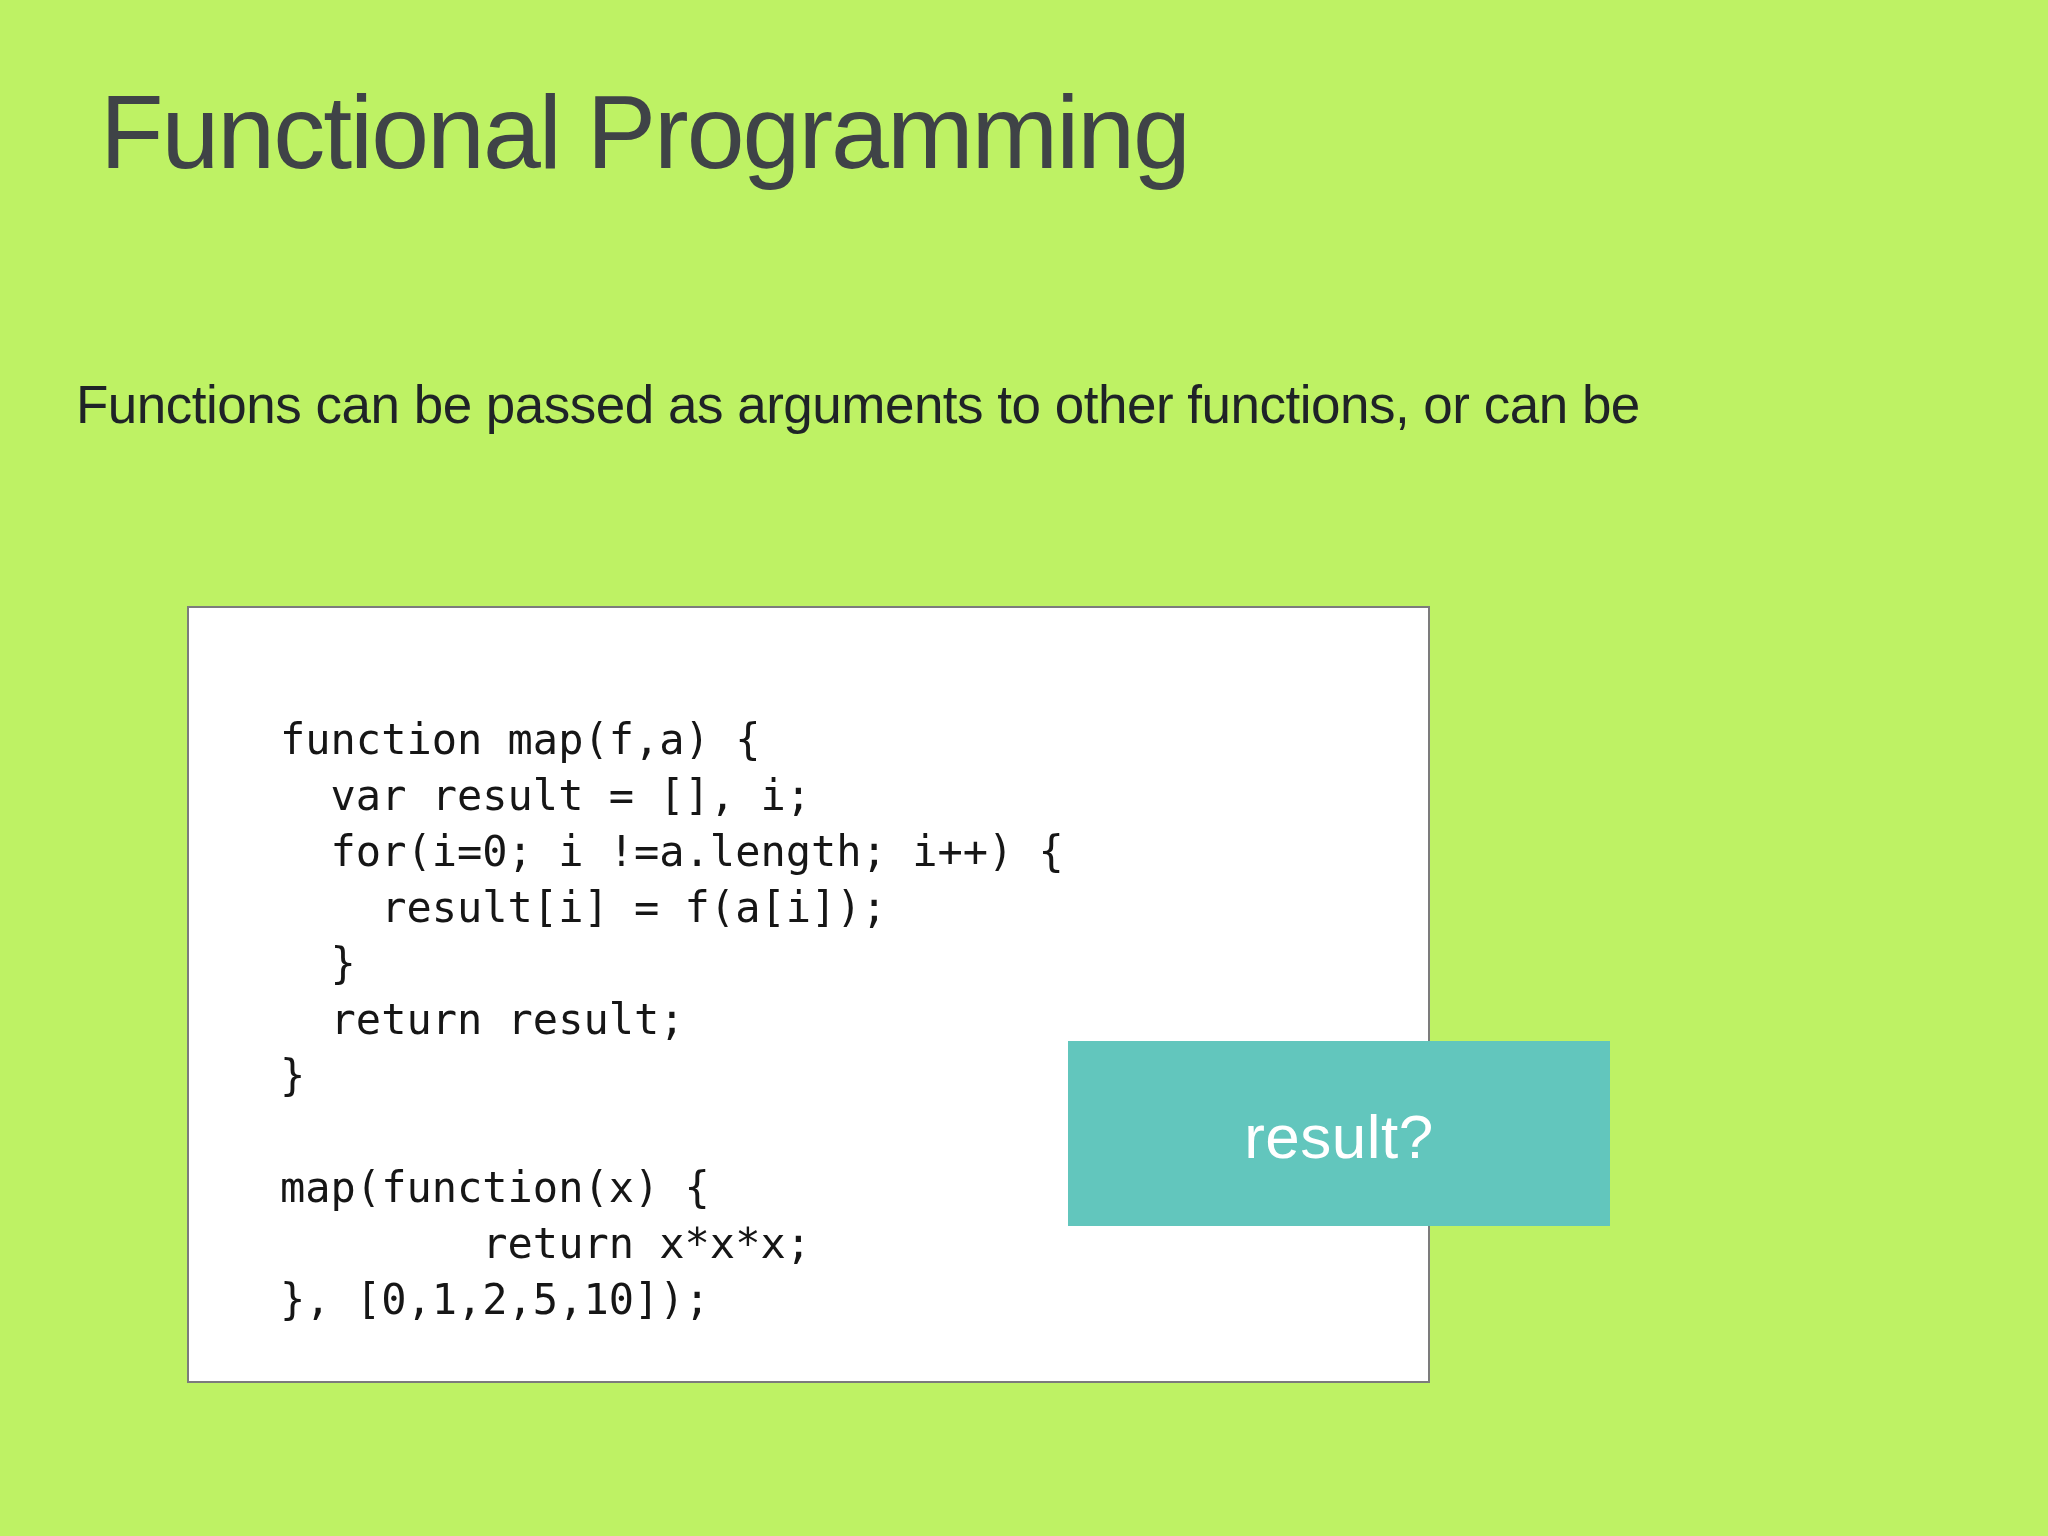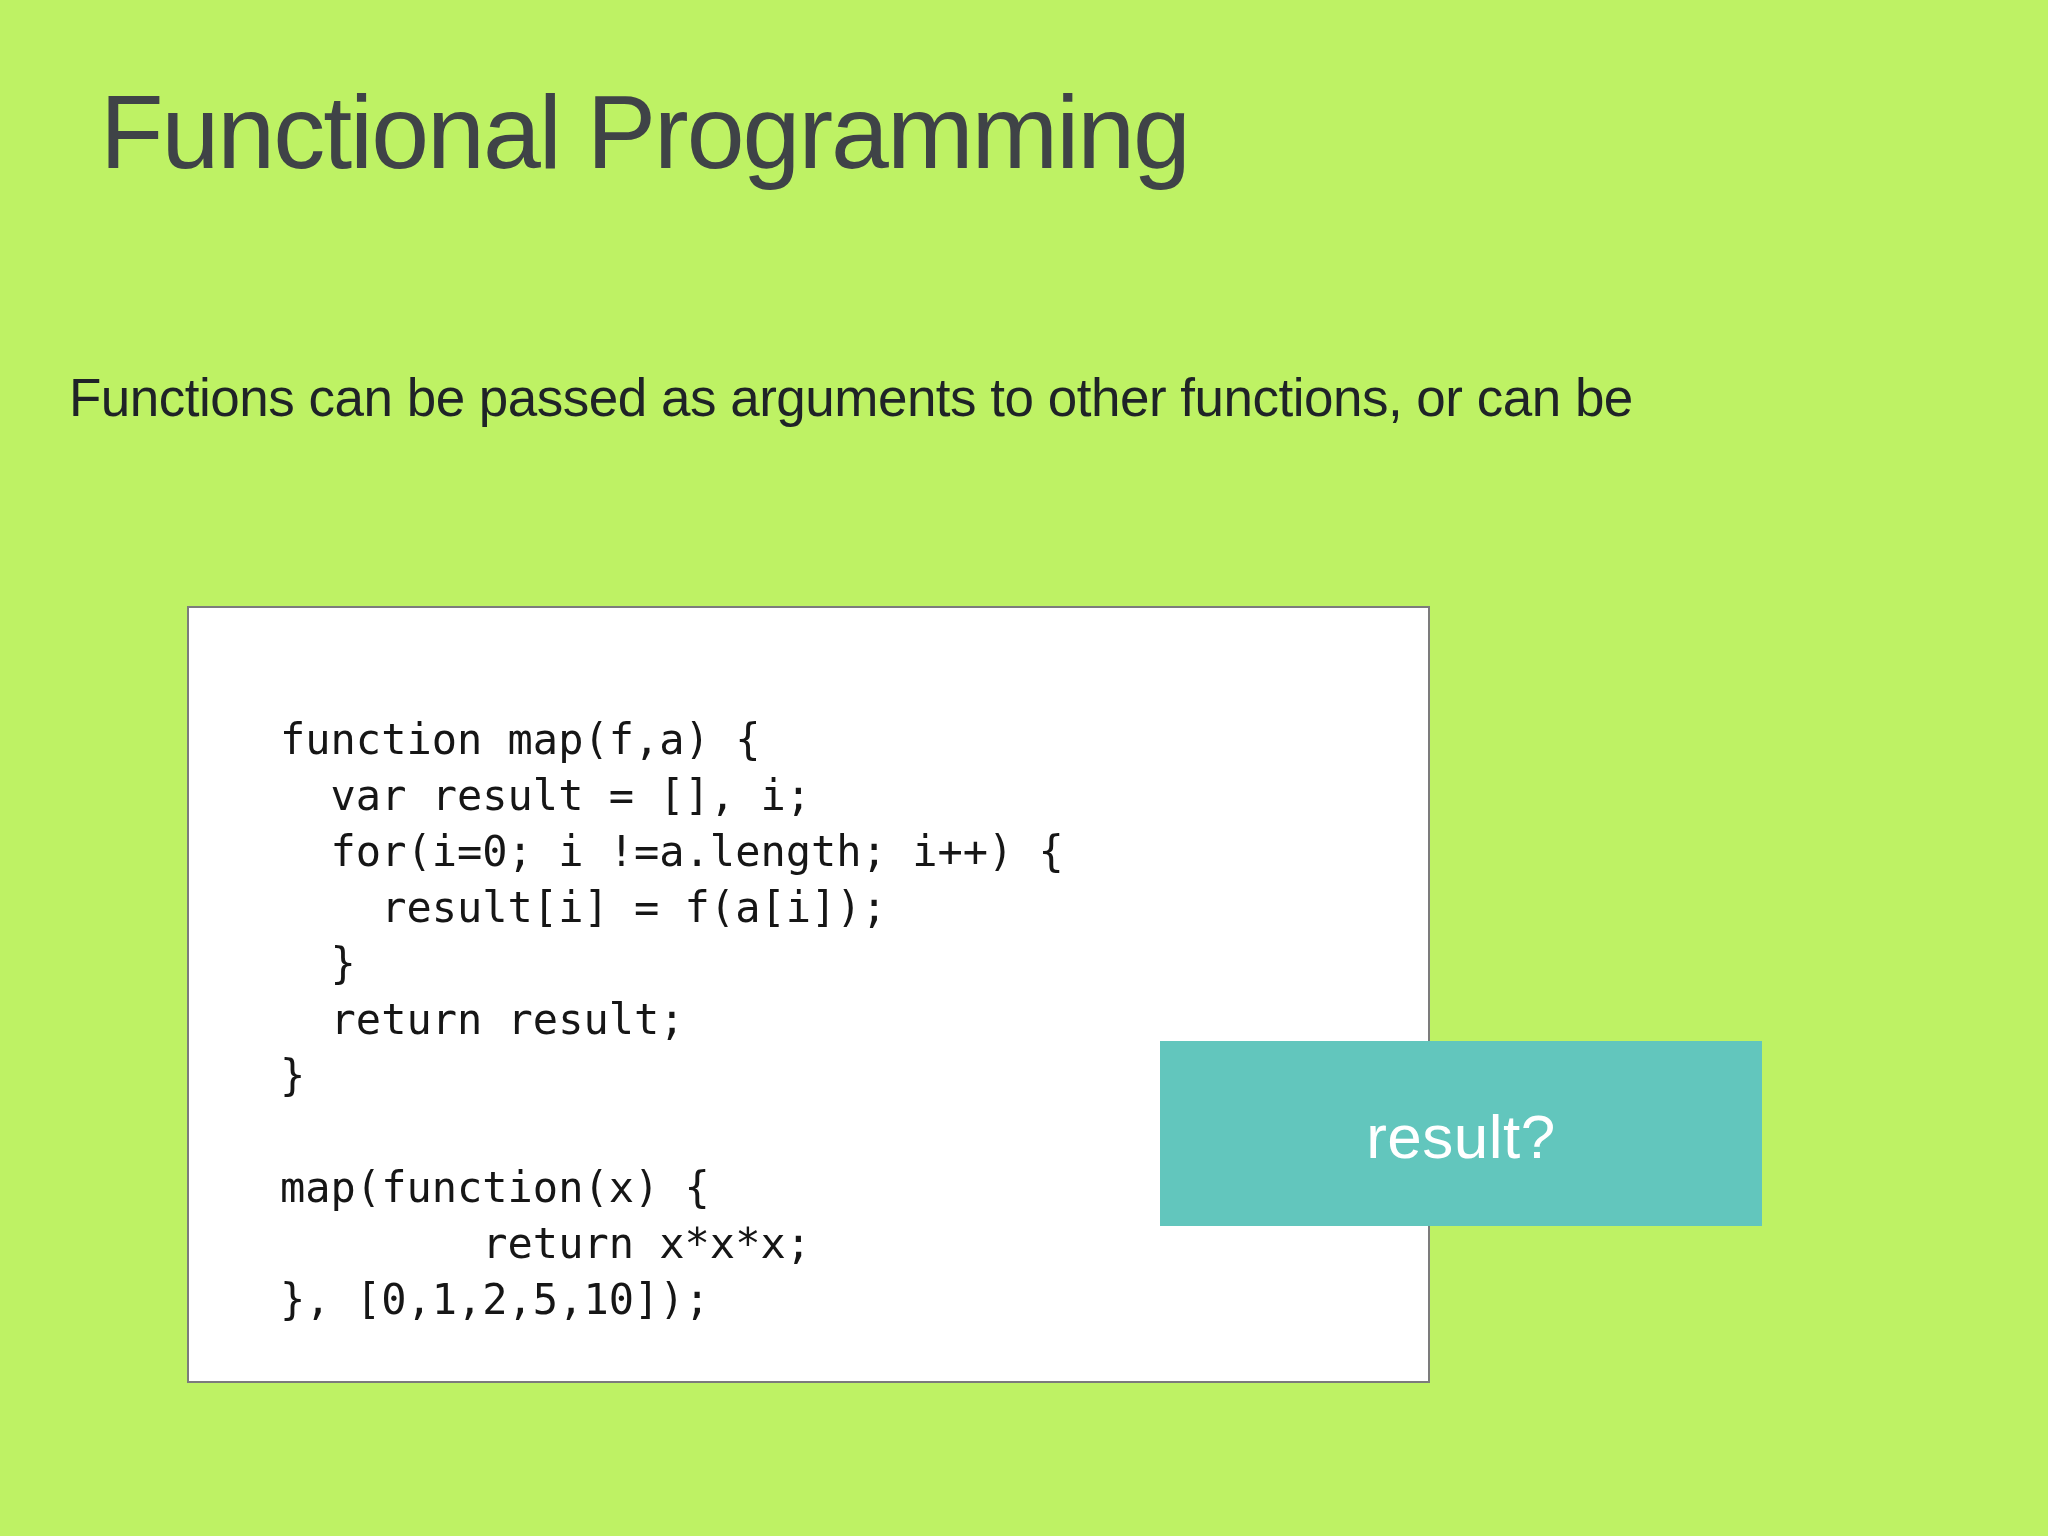--- a/index.html
+++ b/index.html
@@ -24,21 +24,21 @@
     font-weight: 300;
     letter-spacing: -2px;
     line-height: 1.05;
     color: #3f4347;
     white-space: nowrap;
   }
   .body-text {
     position: absolute;
     left: 64px;
     top: 356px;
-    margin: 5px;
+    margin: 12px;
     font-size: 53px;
     font-weight: 300;
     line-height: 74px;
     letter-spacing: -0.5px;
     color: #1f2327;
   }
   .body-line {
     white-space: nowrap;
   }
   .code-box {
@@ -57,23 +57,23 @@
     top: 704px;
     margin: 8px;
     font-family: "DejaVu Sans Mono", "Liberation Mono", monospace;
     font-size: 42px;
     line-height: 56px;
     color: #161616;
     white-space: pre;
   }
   .result-callout {
     position: absolute;
-    left: 1160px;
+    left: 1068px;
     top: 1041px;
-    width: 602px;
+    width: 542px;
     height: 185px;
     background: #62c6bd;
     color: #ffffff;
     display: flex;
     align-items: center;
     justify-content: center;
   }
   .result-callout .label {
     font-size: 62px;
     font-weight: 300;

